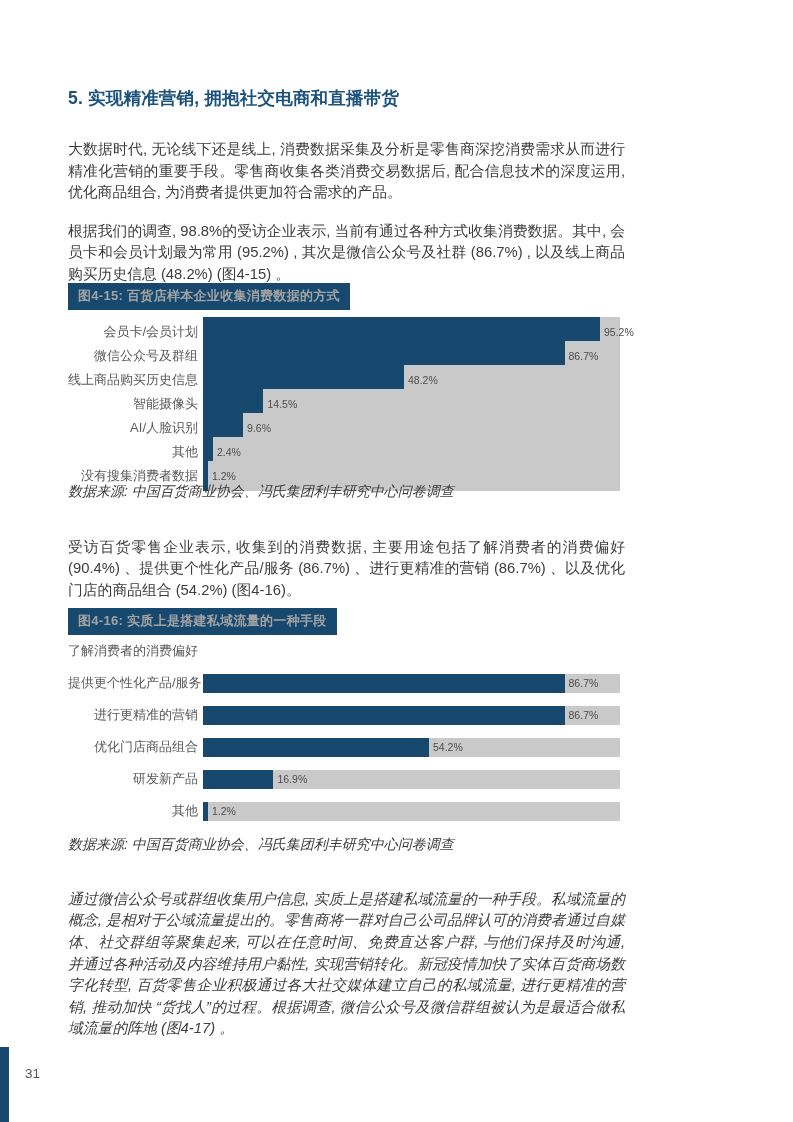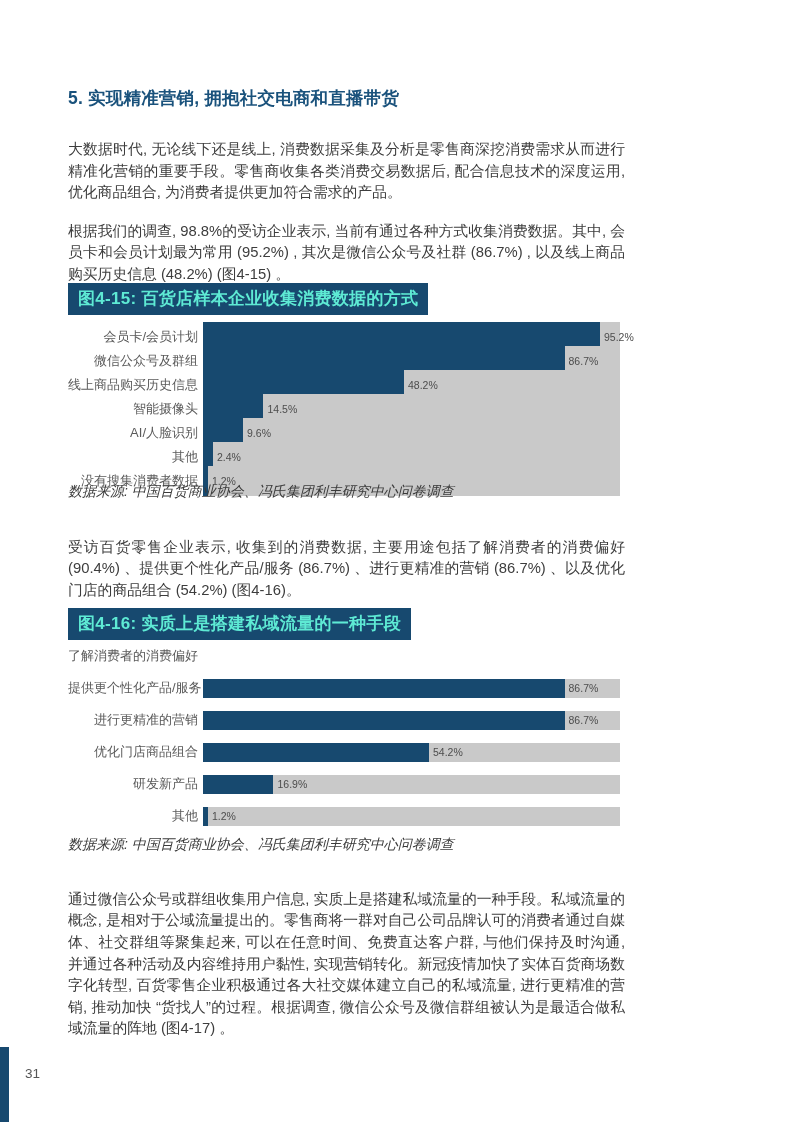--- a/index.html
+++ b/index.html
@@ -16,28 +16,28 @@
     letter-spacing:0.2px;
   }
   .para{
     position:absolute;left:68px;width:557px;
     font-size:14.8px;line-height:21.6px;color:#3d3d3d;
     text-align:justify;
   }
   .p1{top:120px;margin-top:19px;}
   .p2{top:206px;}
   .p3{top:522px;}
-  .p4{top:874px;}
+  .p4{top:874px;font-style:italic;}
   .chart{position:absolute;left:68px;width:552px;}
   .chart-fig1{top:283px;}
   .chart-fig2{top:608px;}
   .chart-title{
     display:inline-block;
-    background:#17496F;color:#5eead4;
-    font-size:17px;font-weight:bold;
+    background:#17496F;color:#a3a3a3;
+    font-size:13px;font-weight:bold;
     padding:4px 10px 5px 10px;
     letter-spacing:0.3px;
   }
   .rows{display:flex;flex-direction:column;}
   .chart-fig1 .rows{margin-top:10px;}
   .chart-fig2 .rows{}
   .row{display:flex;align-items:center;}
   .chart-fig1 .row{height:24px;}
   .chart-fig2 .row{height:32px;}
   .cat{

